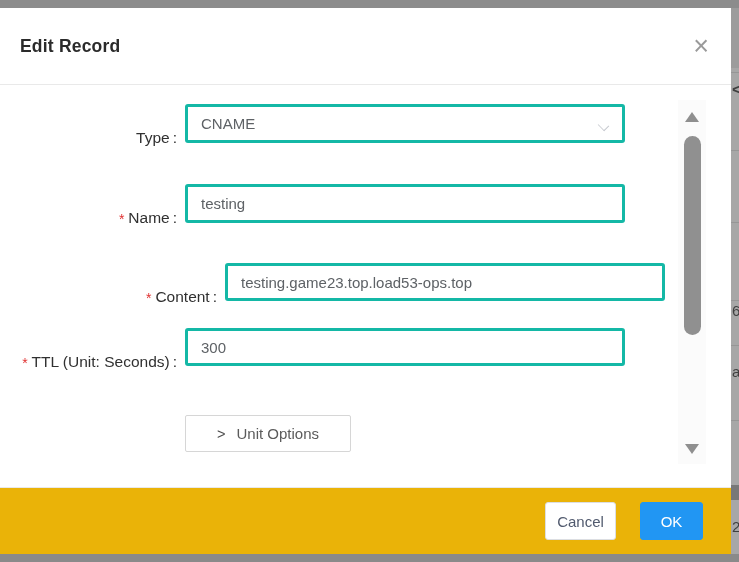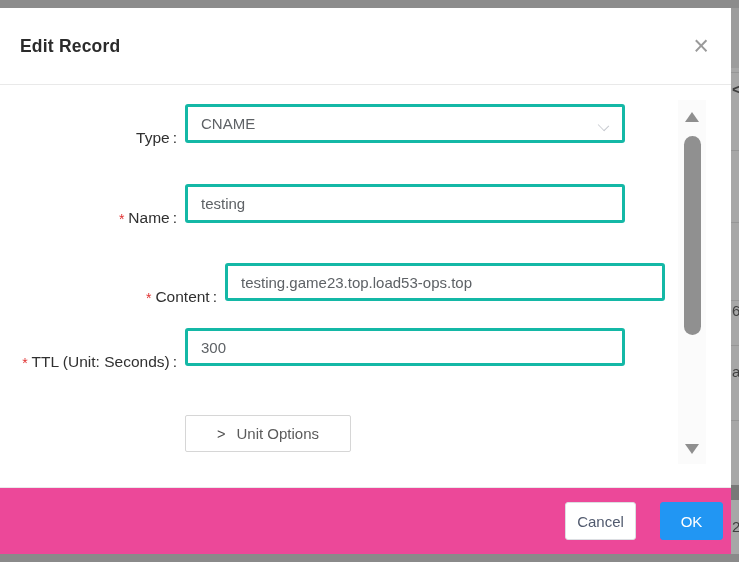--- a/index.html
+++ b/index.html
@@ -49,21 +49,21 @@
 
   
   .scrollbar { position:absolute; left:678px; top:92px; width:28px; height:364px; background:#fbfbfb; }
   .sb-arrow { position:absolute; left:7px; width:0; height:0; border-left:7px solid transparent; border-right:7px solid transparent; cursor:pointer; }
   .sb-arrow.up { top:12px; border-bottom:10px solid #8f8f8f; }
   .sb-arrow.down { bottom:10px; border-top:10px solid #8f8f8f; }
   .sb-thumb { position:absolute; left:6px; top:36px; width:17px; height:199px; background:#909090; border-radius:9px; cursor:pointer; }
 
   .modal-footer { position:absolute; left:0; top:479px; width:100%; height:67px;
     border-top:1px solid #e9e9e9; display:flex; align-items:center; justify-content:flex-end;
-    gap:24px; padding-right:8px; background:#ec4899; }
+    gap:24px; padding-right:28px; background:#eab308; }
   .btn { height:38px; border-radius:3px; font-size:15px; font-family:inherit; cursor:pointer; }
   .btn-cancel { width:71px; background:#fff; border:1px solid #dcdee2; color:#515a6e; }
   .btn-ok { width:63px; background:#2196f3; border:1px solid #2196f3; color:#fff; }
 </style>
 </head>
 <body>
 
 <div class="screen">
 
   <div class="bg-right">

